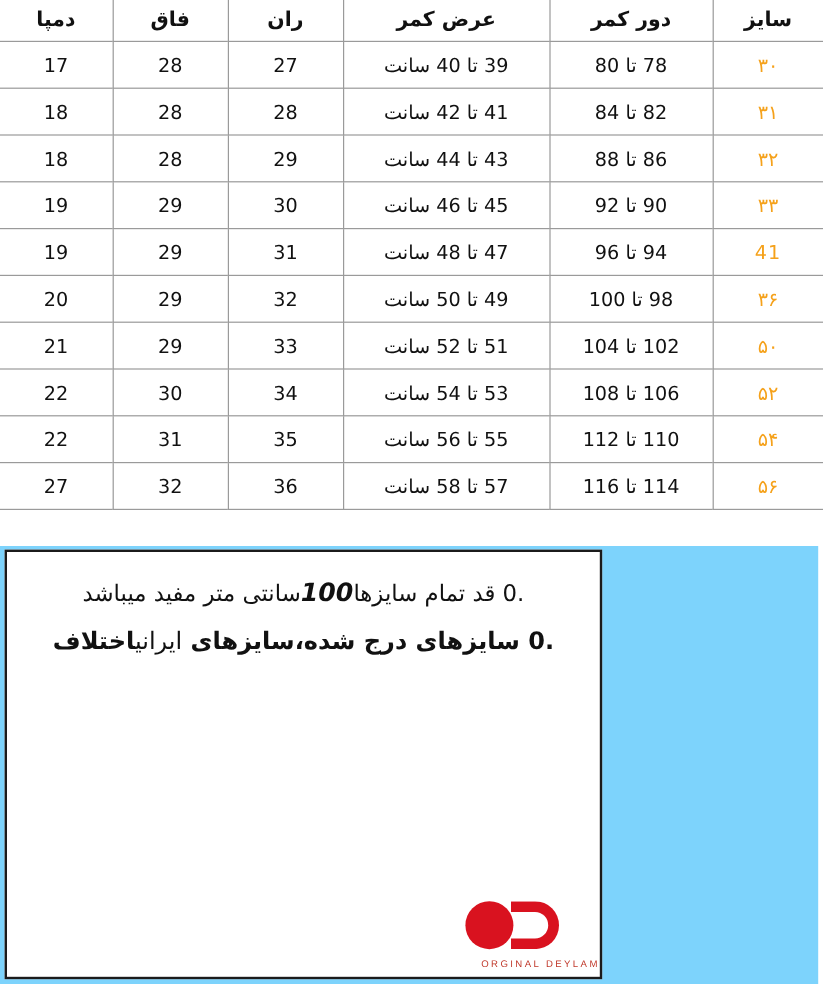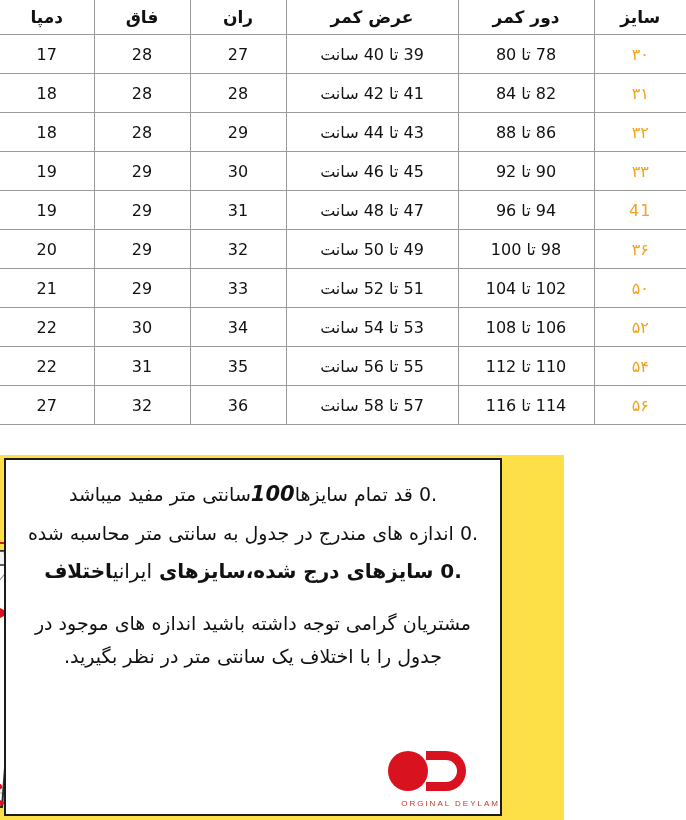--- a/index.html
+++ b/index.html
@@ -53,22 +53,22 @@
     font-size:19px;
     letter-spacing:1px;
     font-family:"DejaVu Sans",sans-serif;
   }
   .bold-cell{font-weight:bold;}
 
   
   .bottom{
     position:absolute;
     top:455px;left:0;
-    width:564px;height:365px;
-    background:#fde047;
+    width:682px;height:365px;
+    background:#7dd3fc;
   }
   .bottom-left{
     position:absolute;
     top:0;right:0;
     width:176px;height:365px;
   }
   .notes{
     position:absolute;
     top:3px;left:4px;
     width:498px;height:358px;
@@ -315,29 +315,24 @@
       <div class="diag-label" style="top:322px;left:100px;color:#d9121f;">دمپا</div>
       <div class="diag-label vert" style="top:200px;left:6px;">قد</div>
       <div class="diag-label vert" style="top:130px;left:56px;">قد پا</div>
     </div>
 
     <div class="notes">
       <div class="note-line">
         <span>.0</span>
         <span>قد تمام سایزها</span><span class="num">100</span><span>سانتی متر مفید میباشد</span>
       </div>
-      <div class="note-line">
-        <span>.0</span>
-        <span>اندازه های مندرج در جدول به سانتی متر محاسبه شده</span>
-      </div>
       <div class="note-line b">
         <span>.0</span>
         <span>سایزهای درج شده،سایزهای </span><span class="hl">ایرانی</span><span>اختلاف</span>
       </div>
-      <div class="note-par">مشتریان گرامی توجه داشته باشید اندازه های موجود در جدول را با اختلاف یک سانتی متر در نظر بگیرید.</div>
 
       <div class="logo-wrap">
         <div class="logo-mark">
           <span class="logo-dot"></span>
           <span class="logo-d"></span>
         </div>
         <div class="logo-text">ORGINAL DEYLAM</div>
       </div>
     </div>
 

